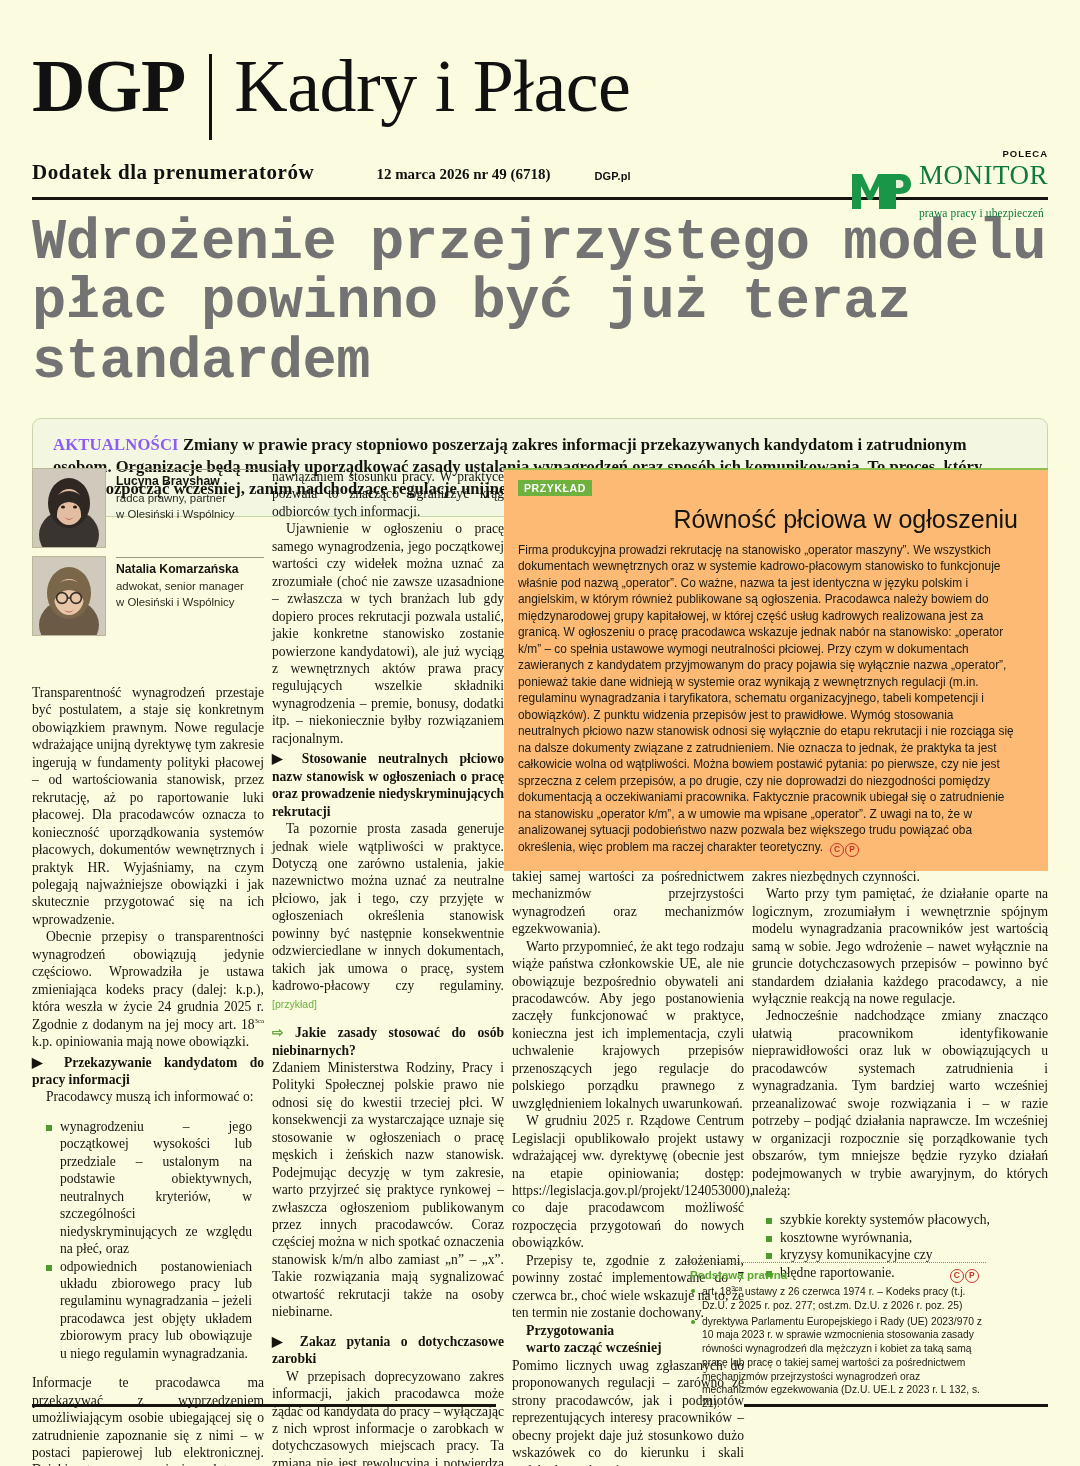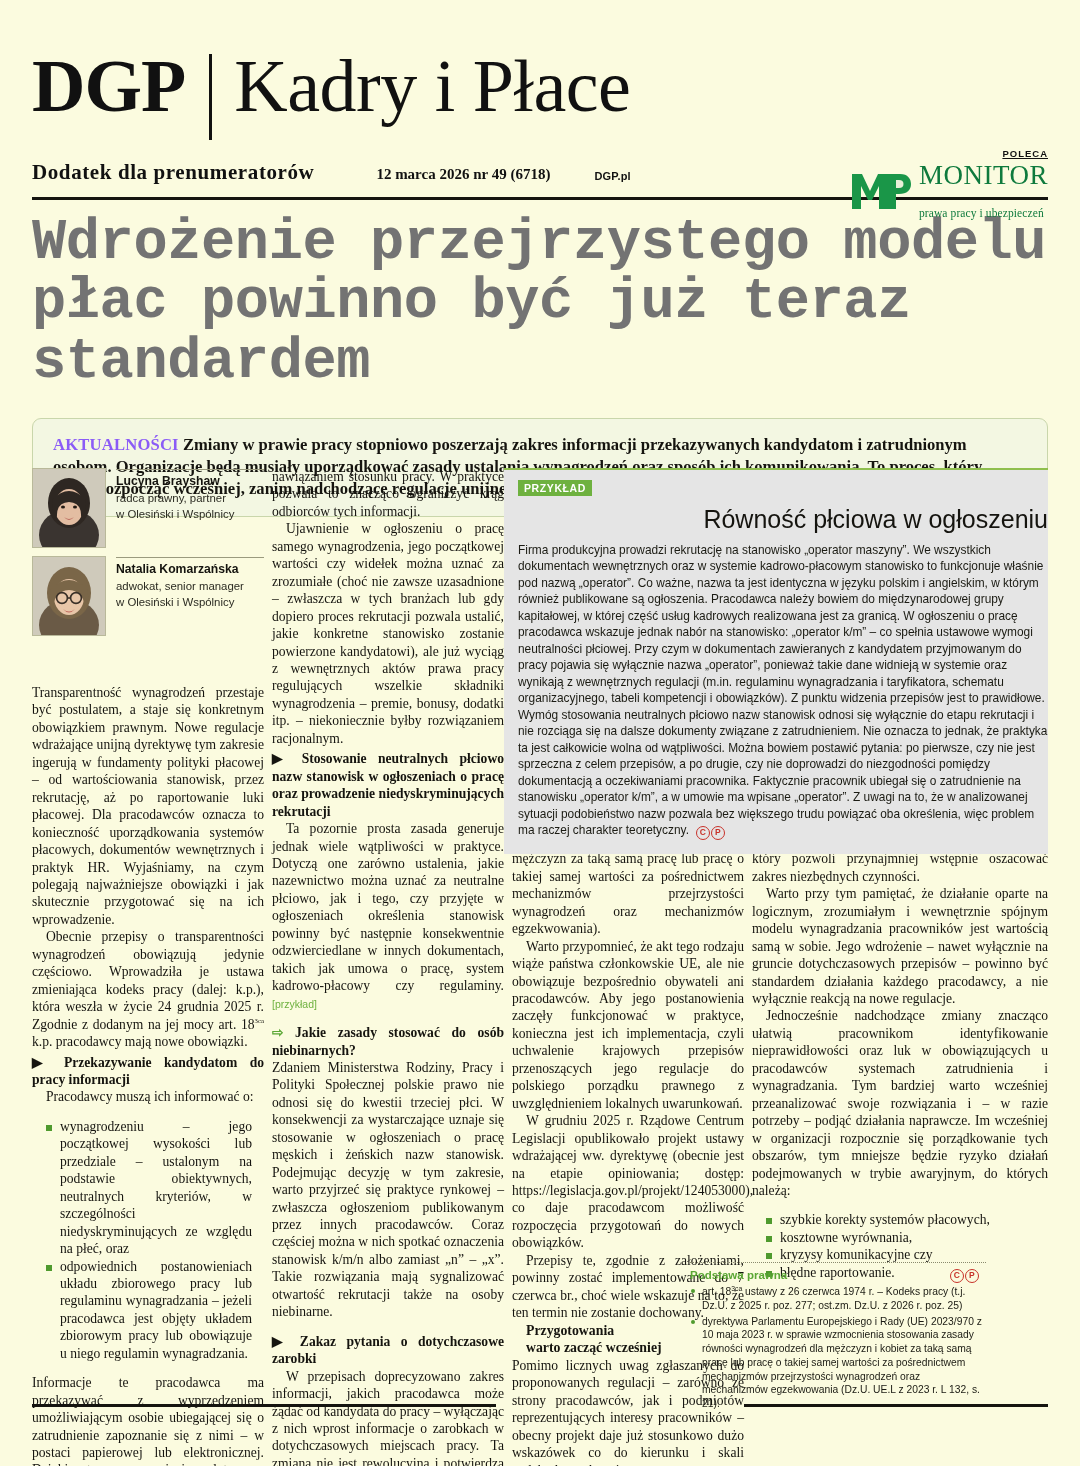--- a/index.html
+++ b/index.html
@@ -36,21 +36,21 @@
   }
   .dgppl{
     font-family:"Liberation Sans", sans-serif;
     font-weight:bold;font-size:11px;color:#111;margin-left:44px;padding-bottom:3px;letter-spacing:.2px;
   }
 
   
   .monitor{position:absolute;right:32px;top:148px;text-align:right;width:256px;}
   .poleca{
     font-family:"Liberation Sans", sans-serif;
-    font-weight:bold;font-size:9.5px;letter-spacing:1px;color:#111;margin-bottom:3px;text-decoration:underline;
+    font-weight:bold;font-size:9.5px;letter-spacing:1px;color:#111;margin-bottom:3px;
   }
   .mon-row{display:flex;align-items:center;justify-content:flex-end;}
   .mp-mark{display:block;margin-right:7px;}
   .mon-txt{text-align:left;}
   .mon-title{
     font-family:"Liberation Serif", serif;
     font-size:27px;line-height:1;color:#0f7a3d;letter-spacing:.5px;
   }
   .mon-sub{
     font-family:"Liberation Serif", serif;
@@ -135,24 +135,24 @@
     border-top:1px solid #9a9a7e;padding-top:4px;
   }
   .author .arole{
     font-family:"Liberation Sans", sans-serif;
     font-size:11.4px;color:#2b2b22;line-height:1.28;margin-top:2px;
   }
 
   
   .example{
     position:absolute;left:504px;top:468px;width:544px;
-    background:#e5e5e5;
+    background:#fdba74;
     border-top:2px solid #8fbf4e;
     box-sizing:border-box;
-    padding:8px 0 14px 14px;
+    padding:8px 30px 14px 14px;
   }
   .tag{
     display:inline-block;background:#6eb13f;color:#fff;
     font-family:"Liberation Sans", sans-serif;font-weight:bold;
     font-size:10.5px;letter-spacing:.6px;padding:2px 6px 2px 6px;
   }
   .ex-title{
     font-family:"Liberation Sans", sans-serif;font-weight:normal;
     font-size:25px;color:#15140f;margin:9px 0 8px 0;text-align:right;
   }
@@ -273,21 +273,21 @@
         <div class="arole">adwokat, senior manager</div>
         <div class="arole">w Olesiński i Wspólnicy</div>
       </div>
     </div>
   </div>
 
   <div class="cols">
 
     <div class="col c1" style="top:216px;">
       <p class="noind">Transparentność wynagrodzeń przestaje być postulatem, a staje się konkretnym obowiązkiem prawnym. Nowe regulacje wdrażające unijną dyrektywę tym zakresie ingerują w fundamenty polityki płacowej – od wartościowania stanowisk, przez rekrutację, aż po raportowanie luki płacowej. Dla pracodawców oznacza to konieczność uporządkowania systemów płacowych, dokumentów wewnętrznych i praktyk HR. Wyjaśniamy, na czym polegają najważniejsze obowiązki i jak skutecznie przygotować się na ich wprowadzenie.</p>
-      <p><span>Obecnie przepisy o transparentności wynagrodzeń obowiązują jedynie częściowo. Wprowadziła je ustawa zmieniająca kodeks pracy (dalej: k.p.), która weszła w życie 24 grudnia 2025 r. Zgodnie z dodanym na jej mocy art. 18</span><span class="sup">3ca</span><span> k.p. pracodawcy mają nowe obowiązki.</span></p>
+      <p><span>Obecnie przepisy o transparentności wynagrodzeń obowiązują jedynie częściowo. Wprowadziła je ustawa zmieniająca kodeks pracy (dalej: k.p.), która weszła w życie 24 grudnia 2025 r. Zgodnie z dodanym na jej mocy art. 18</span><span class="sup">3ca</span><span> k.p. opiniowania mają nowe obowiązki.</span></p>
       <p class="h-sub"><span class="arrow-sm">▶ </span><span>Przekazywanie kandydatom do pracy informacji</span></p>
       <p>Pracodawcy muszą ich informować o:</p>
       <ul class="bul">
         <li>wynagrodzeniu – jego początkowej wysokości lub przedziale – ustalonym na podstawie obiektywnych, neutralnych kryteriów, w szczególności niedyskryminujących ze względu na płeć, oraz</li>
         <li>odpowiednich postanowieniach układu zbiorowego pracy lub regulaminu wynagradzania – jeżeli pracodawca jest objęty układem zbiorowym pracy lub obowiązuje u niego regulamin wynagradzania.</li>
       </ul>
       <p class="noind">Informacje te pracodawca ma przekazywać z wyprzedzeniem umożliwiającym osobie ubiegającej się o zatrudnienie zapoznanie się z nimi – w postaci papierowej lub elektronicznej. Dzięki temu negocjacje dotyczące zatrudnienia mają odbywać się w sposób świadomy i przejrzysty.</p>
       <p><span class="uwaga">Uwaga!</span><span> Nie jest prawdą, że wspomniane informacje muszą zostać ujawnione już w ogłoszeniu o pracę. To tylko jedna z dopuszczalnych opcji. Można je przekazać również później – przed rozmową kwalifikacyjną, a nawet przed</span></p>
     </div>
 

